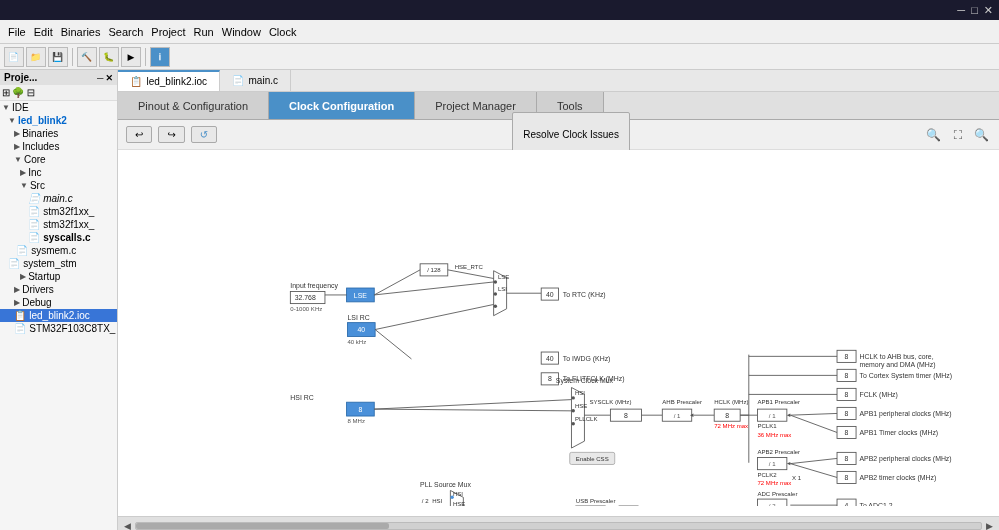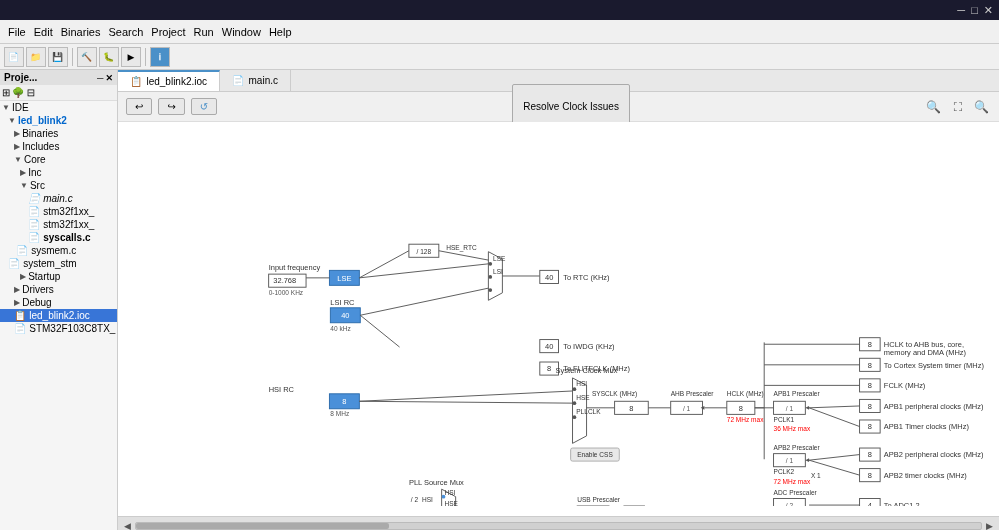--- a/index.html
+++ b/index.html
@@ -69,21 +69,21 @@
 </div>
 
 <div id="menubar">
   <span class="menu-item">File</span>
   <span class="menu-item">Edit</span>
   <span class="menu-item">Binaries</span>
   <span class="menu-item">Search</span>
   <span class="menu-item">Project</span>
   <span class="menu-item">Run</span>
   <span class="menu-item">Window</span>
-  <span class="menu-item">Help</span>
+  <span class="menu-item">Clock</span>
 </div>
 
 <div id="toolbar">
   <div class="tb-btn">📄</div>
   <div class="tb-btn">📁</div>
   <div class="tb-btn">💾</div>
   <div class="tb-sep"></div>
   <div class="tb-btn">🔨</div>
   <div class="tb-btn">🐛</div>
   <div class="tb-btn">▶</div>
@@ -153,20 +153,34 @@
 
     <div id="file-tabs">
       <div class="file-tab active">
         📋 <span>led_blink2.ioc</span>
       </div>
       <div class="file-tab">
         📄 <span>main.c</span>
       </div>
     </div>
 
+    <div id="tabs">
+      <div class="tab">
+        <span>Pinout &amp; Configuration</span>
+      </div>
+      <div class="tab active">
+        <span>Clock Configuration</span>
+      </div>
+      <div class="tab">
+        <span>Project Manager</span>
+      </div>
+      <div class="tab">
+        <span>Tools</span>
+      </div>
+    </div>
 
     <div id="content-toolbar">
       <button class="ct-btn">↩</button>
       <button class="ct-btn">↪</button>
       <button class="ct-btn" style="color:#4a90c8;">↺</button>
       <span class="ct-sep"></span>
       <button class="ct-btn-resolve">Resolve Clock Issues</button>
       <span class="ct-sep"></span>
       <span class="ct-icon">🔍</span>
       <span class="ct-icon">⛶</span>

